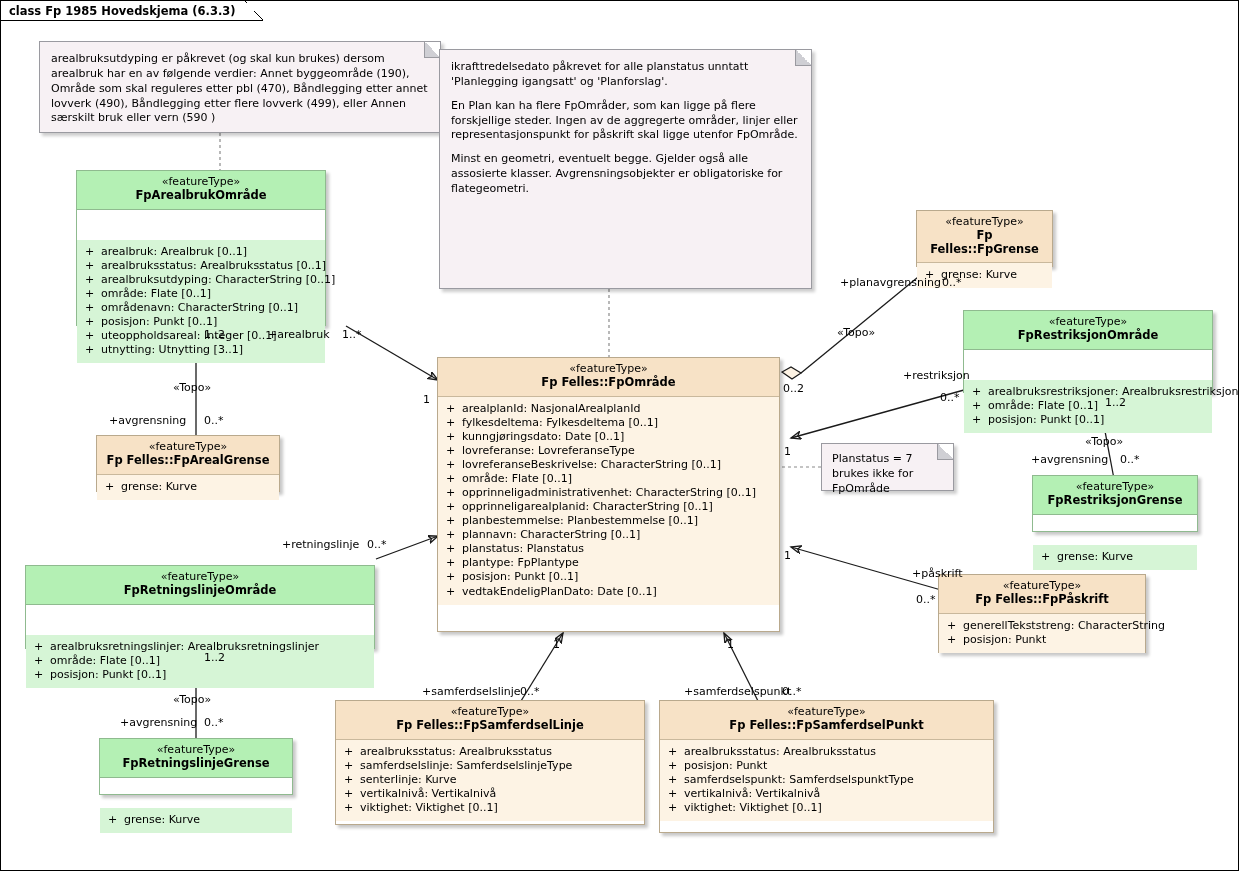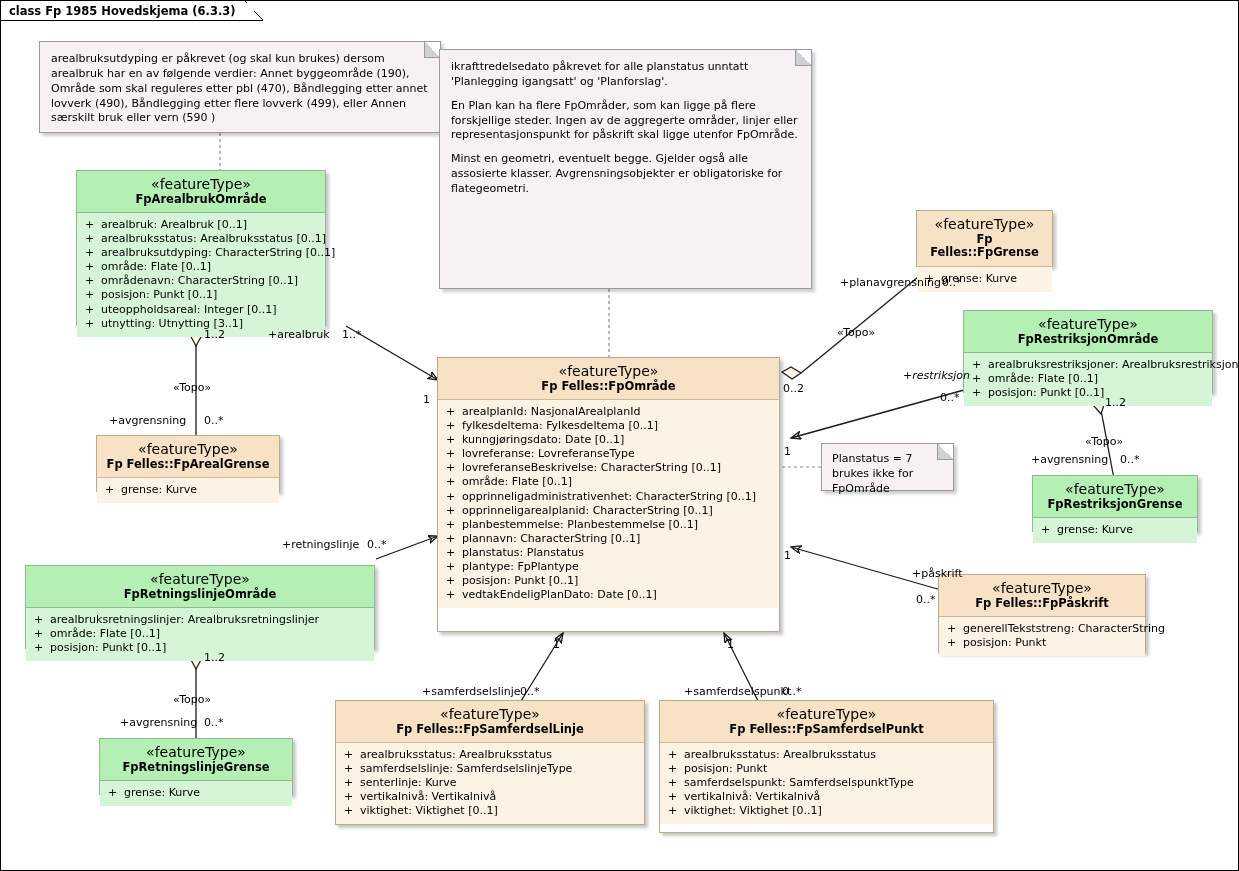--- a/index.html
+++ b/index.html
@@ -65,21 +65,21 @@
     border:1px solid #9a9a8c;
     z-index:12;
     box-shadow:3px 3px 3px rgba(0,0,0,0.22);
   }
   .uml .hdr{
     text-align:center;
     padding:5px 6px 6px 6px;
     line-height:1.18;
     border-bottom:1px solid #9a9a8c;
   }
-  .uml .stereo{ font-size:14px; }
+  .uml .stereo{ font-size:11px; }
   .uml .cname{ font-size:11.5px; font-weight:bold; }
   .uml .body{
     padding:5px 4px 6px 4px;
   }
   .uml .attr{
     font-size:11px;
     line-height:1.28;
     white-space:nowrap;
     padding-left:4px;
   }
@@ -88,21 +88,21 @@
     width:16px;
     color:#000;
   }
   
   .uml.peach{ border-color:#b9a98d; }
   .uml.peach .hdr{ background:#f7e2c6; border-bottom-color:#c9b89c; }
   .uml.peach .body{ background:#fdf3e4; }
   
   .uml.green{ border-color:#8fba8f; }
   .uml.green .hdr{ background:#b4f0b4; border-bottom-color:#8fba8f; }
-  .uml.green .body{ background:#d6f5d6; }
+  .uml.green .body{ background:#d6f5d6;margin-top:30px; }
 
   
   .note{
     position:absolute;
     box-sizing:border-box;
     background:#f7f1f4;
     border:1px solid #9a9aa0;
     font-size:11px;
     line-height:1.35;
     color:#000;
@@ -358,21 +358,21 @@
 
   <div class="lbl" style="left:267px; top:327px;">+arealbruk</div>
   <div class="lbl" style="left:341px; top:327px;">1..*</div>
   <div class="lbl" style="left:422px; top:392px;">1</div>
 
   <div class="lbl" style="left:839px; top:275px;">+planavgrensning</div>
   <div class="lbl" style="left:941px; top:275px;">0..*</div>
   <div class="lbl topo" style="left:836px; top:325px;">«Topo»</div>
   <div class="lbl" style="left:782px; top:381px;">0..2</div>
 
-  <div class="lbl" style="left:902px; top:368px;font-style:italic;">+restriksjon</div>
+  <div class="lbl" style="left:902px; top:368px;">+restriksjon</div>
   <div class="lbl" style="left:939px; top:390px;">0..*</div>
   <div class="lbl" style="left:783px; top:444px;">1</div>
 
   <div class="lbl" style="left:1104px; top:395px;">1..2</div>
   <div class="lbl topo" style="left:1084px; top:434px;">«Topo»</div>
   <div class="lbl" style="left:1030px; top:452px;">+avgrensning</div>
   <div class="lbl" style="left:1119px; top:452px;">0..*</div>
 
   <div class="lbl" style="left:911px; top:566px;">+påskrift</div>
   <div class="lbl" style="left:915px; top:592px;">0..*</div>

